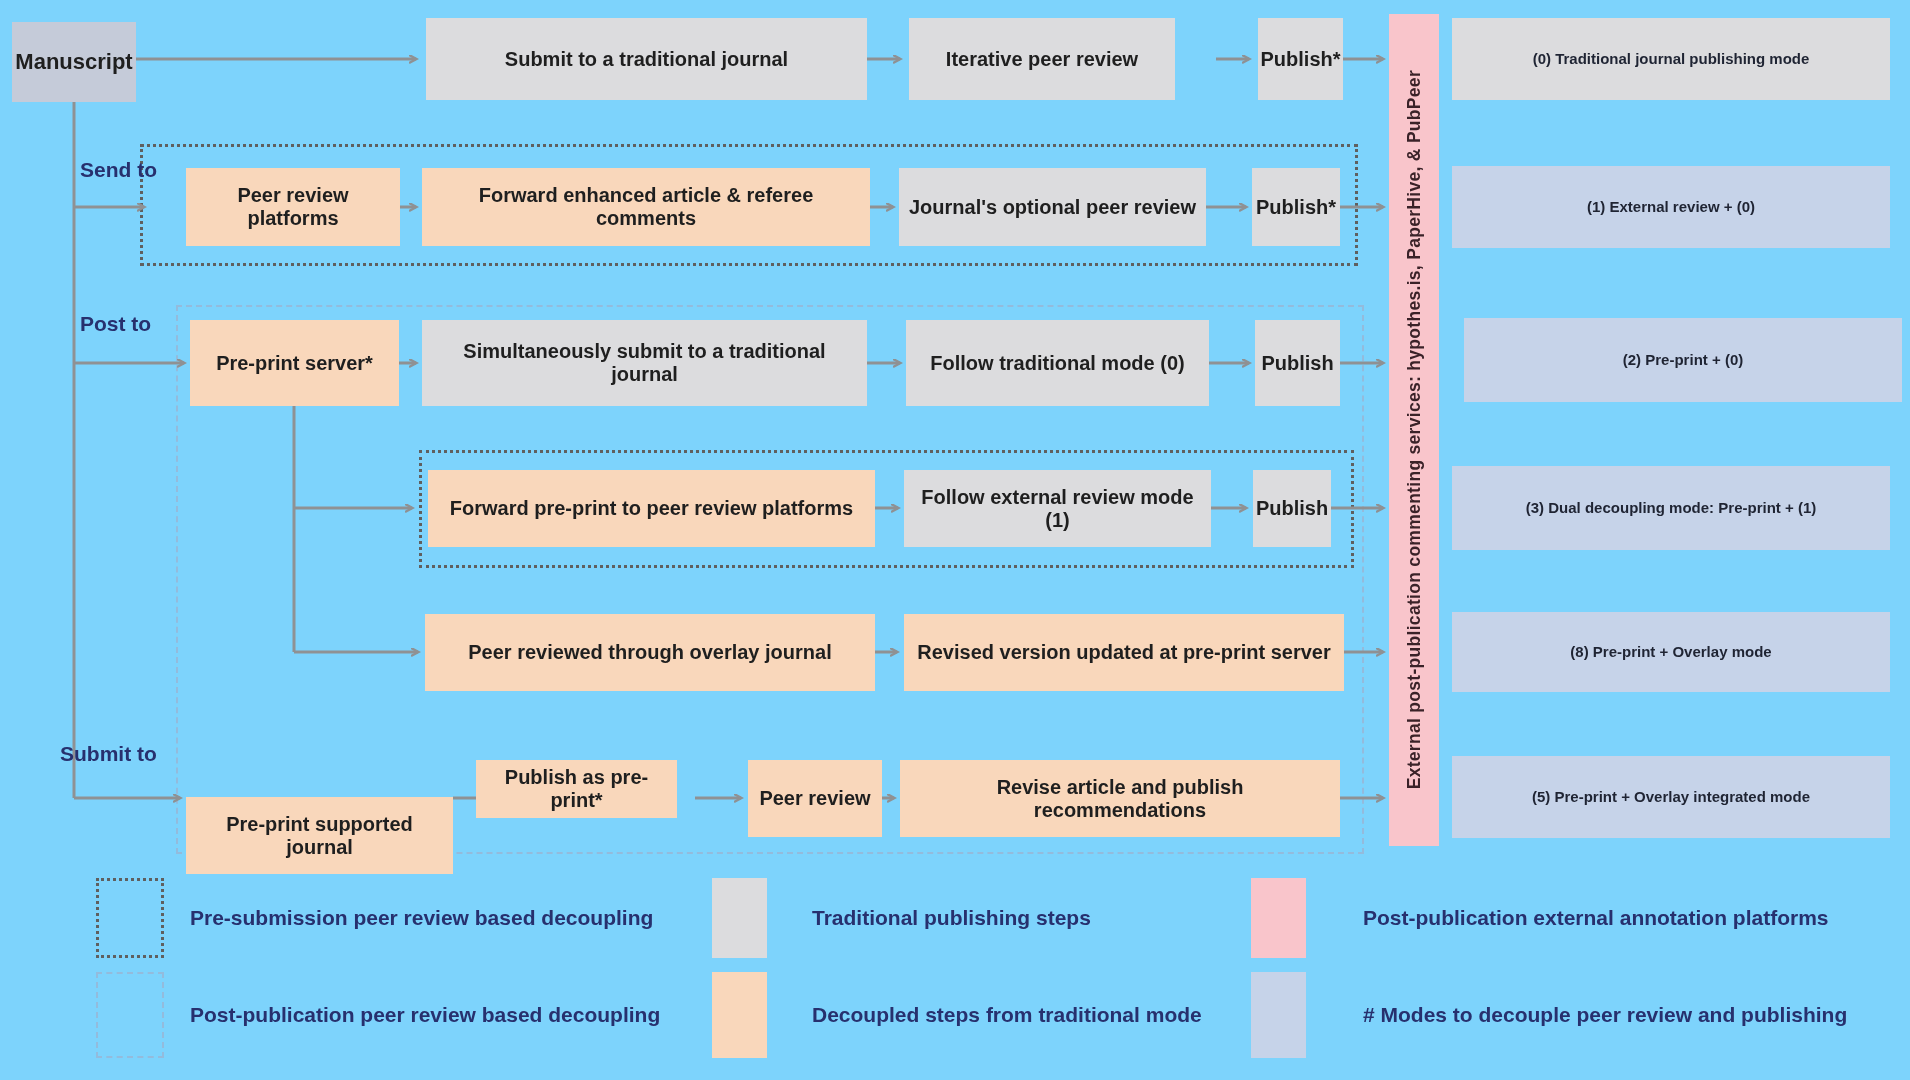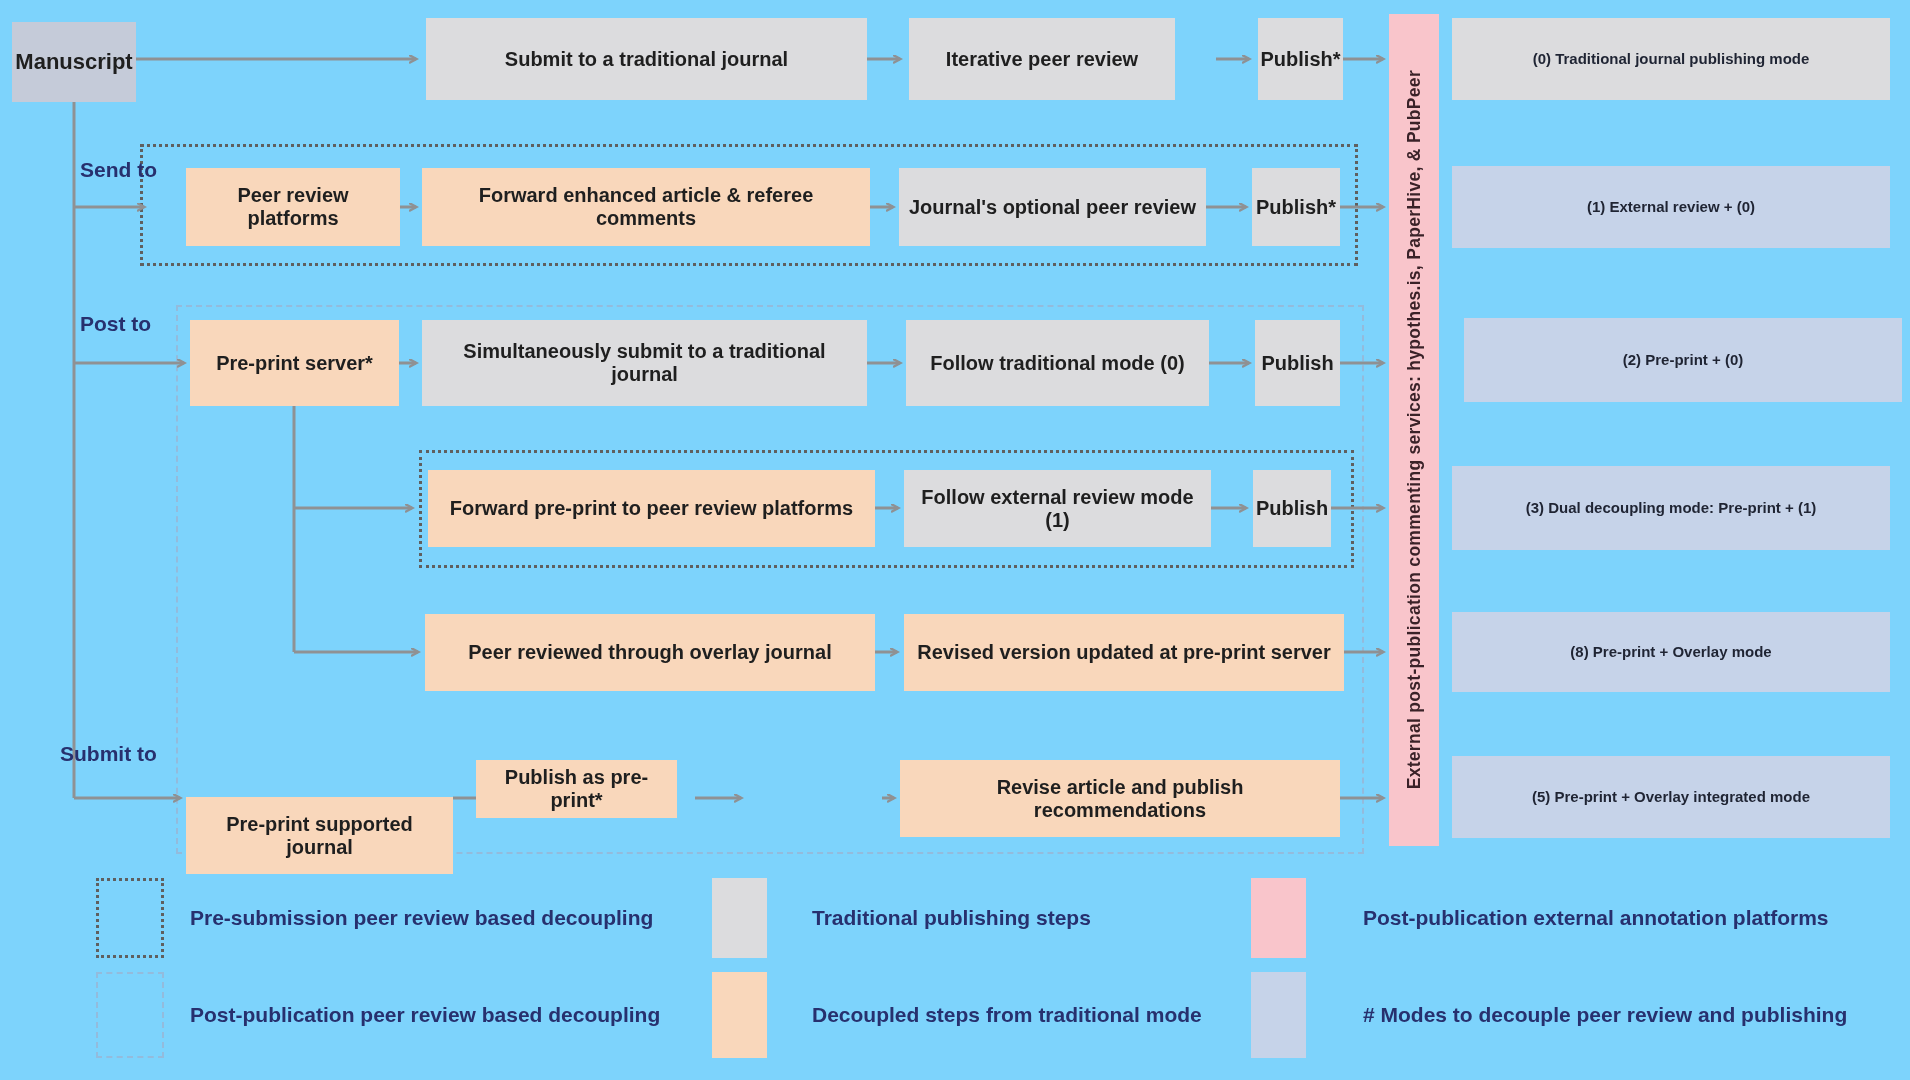--- a/index.html
+++ b/index.html
@@ -115,20 +115,21 @@
 
   <div class="box orange" style="left:428px;top:470px;width:447px;height:77px;">Forward pre-print to peer review platforms</div>
   <div class="box gray" style="left:904px;top:470px;width:307px;height:77px;">Follow external review mode (1)</div>
   <div class="box gray" style="left:1253px;top:470px;width:78px;height:77px;">Publish</div>
 
   <div class="box orange" style="left:425px;top:614px;width:450px;height:77px;">Peer reviewed through overlay journal</div>
   <div class="box orange" style="left:904px;top:614px;width:440px;height:77px;">Revised version updated at pre-print server</div>
 
   <div class="box orange" style="left:186px;top:760px;width:267px;height:77px;margin-top:37px;">Pre-print supported journal</div>
   <div class="box orange" style="left:476px;top:760px;width:201px;height:58px;">Publish as pre-print*</div>
+  <div class="box orange" style="left:748px;top:760px;width:134px;height:77px;">Peer review</div>
   <div class="box orange" style="left:900px;top:760px;width:440px;height:77px;">Revise article and publish recommendations</div>
 
   <div class="pinkbar" style="left:1389px;top:14px;width:50px;height:832px;">
     <span>External post-publication commenting services: hypothes.is, PaperHive, &amp; PubPeer</span>
   </div>
 
   <div class="box gray mode" style="left:1452px;top:18px;width:438px;height:82px;">(0) Traditional journal publishing mode</div>
   <div class="box blue mode" style="left:1452px;top:166px;width:438px;height:82px;">(1) External review + (0)</div>
   <div class="box blue mode" style="left:1452px;top:318px;width:438px;height:84px;margin-left:12px;">(2) Pre-print + (0)</div>
   <div class="box blue mode" style="left:1452px;top:466px;width:438px;height:84px;">(3) Dual decoupling mode: Pre-print + (1)</div>

